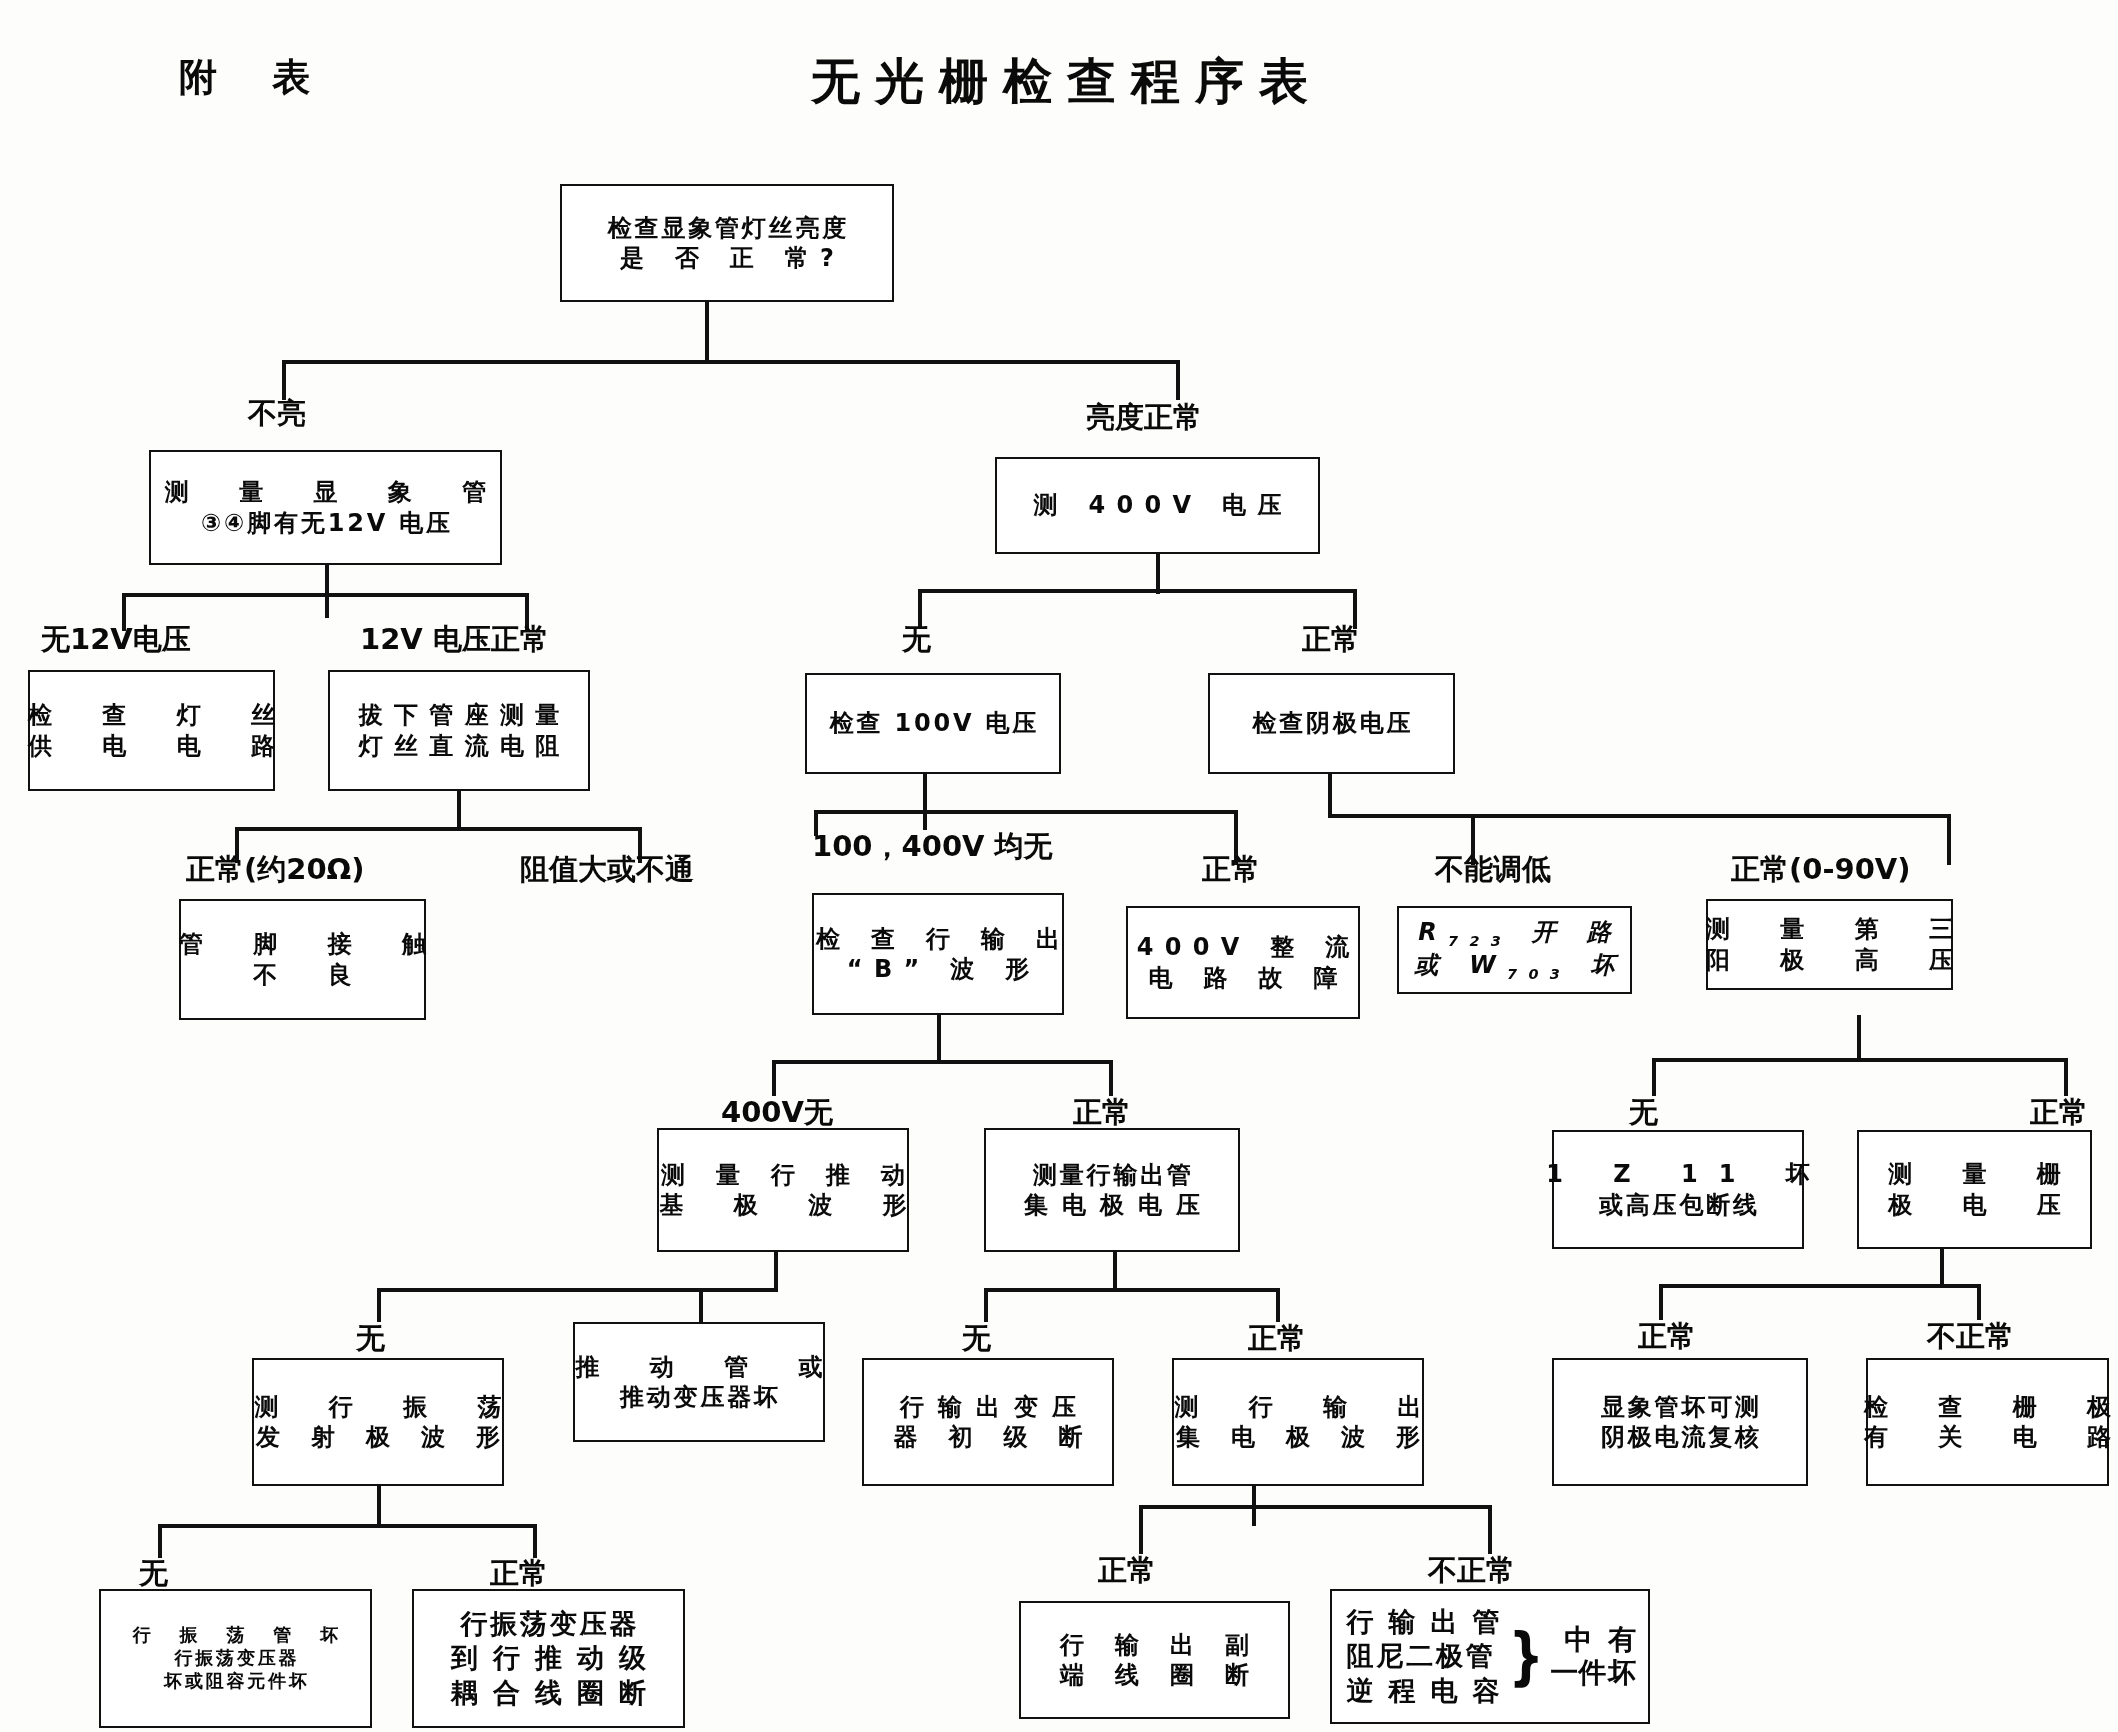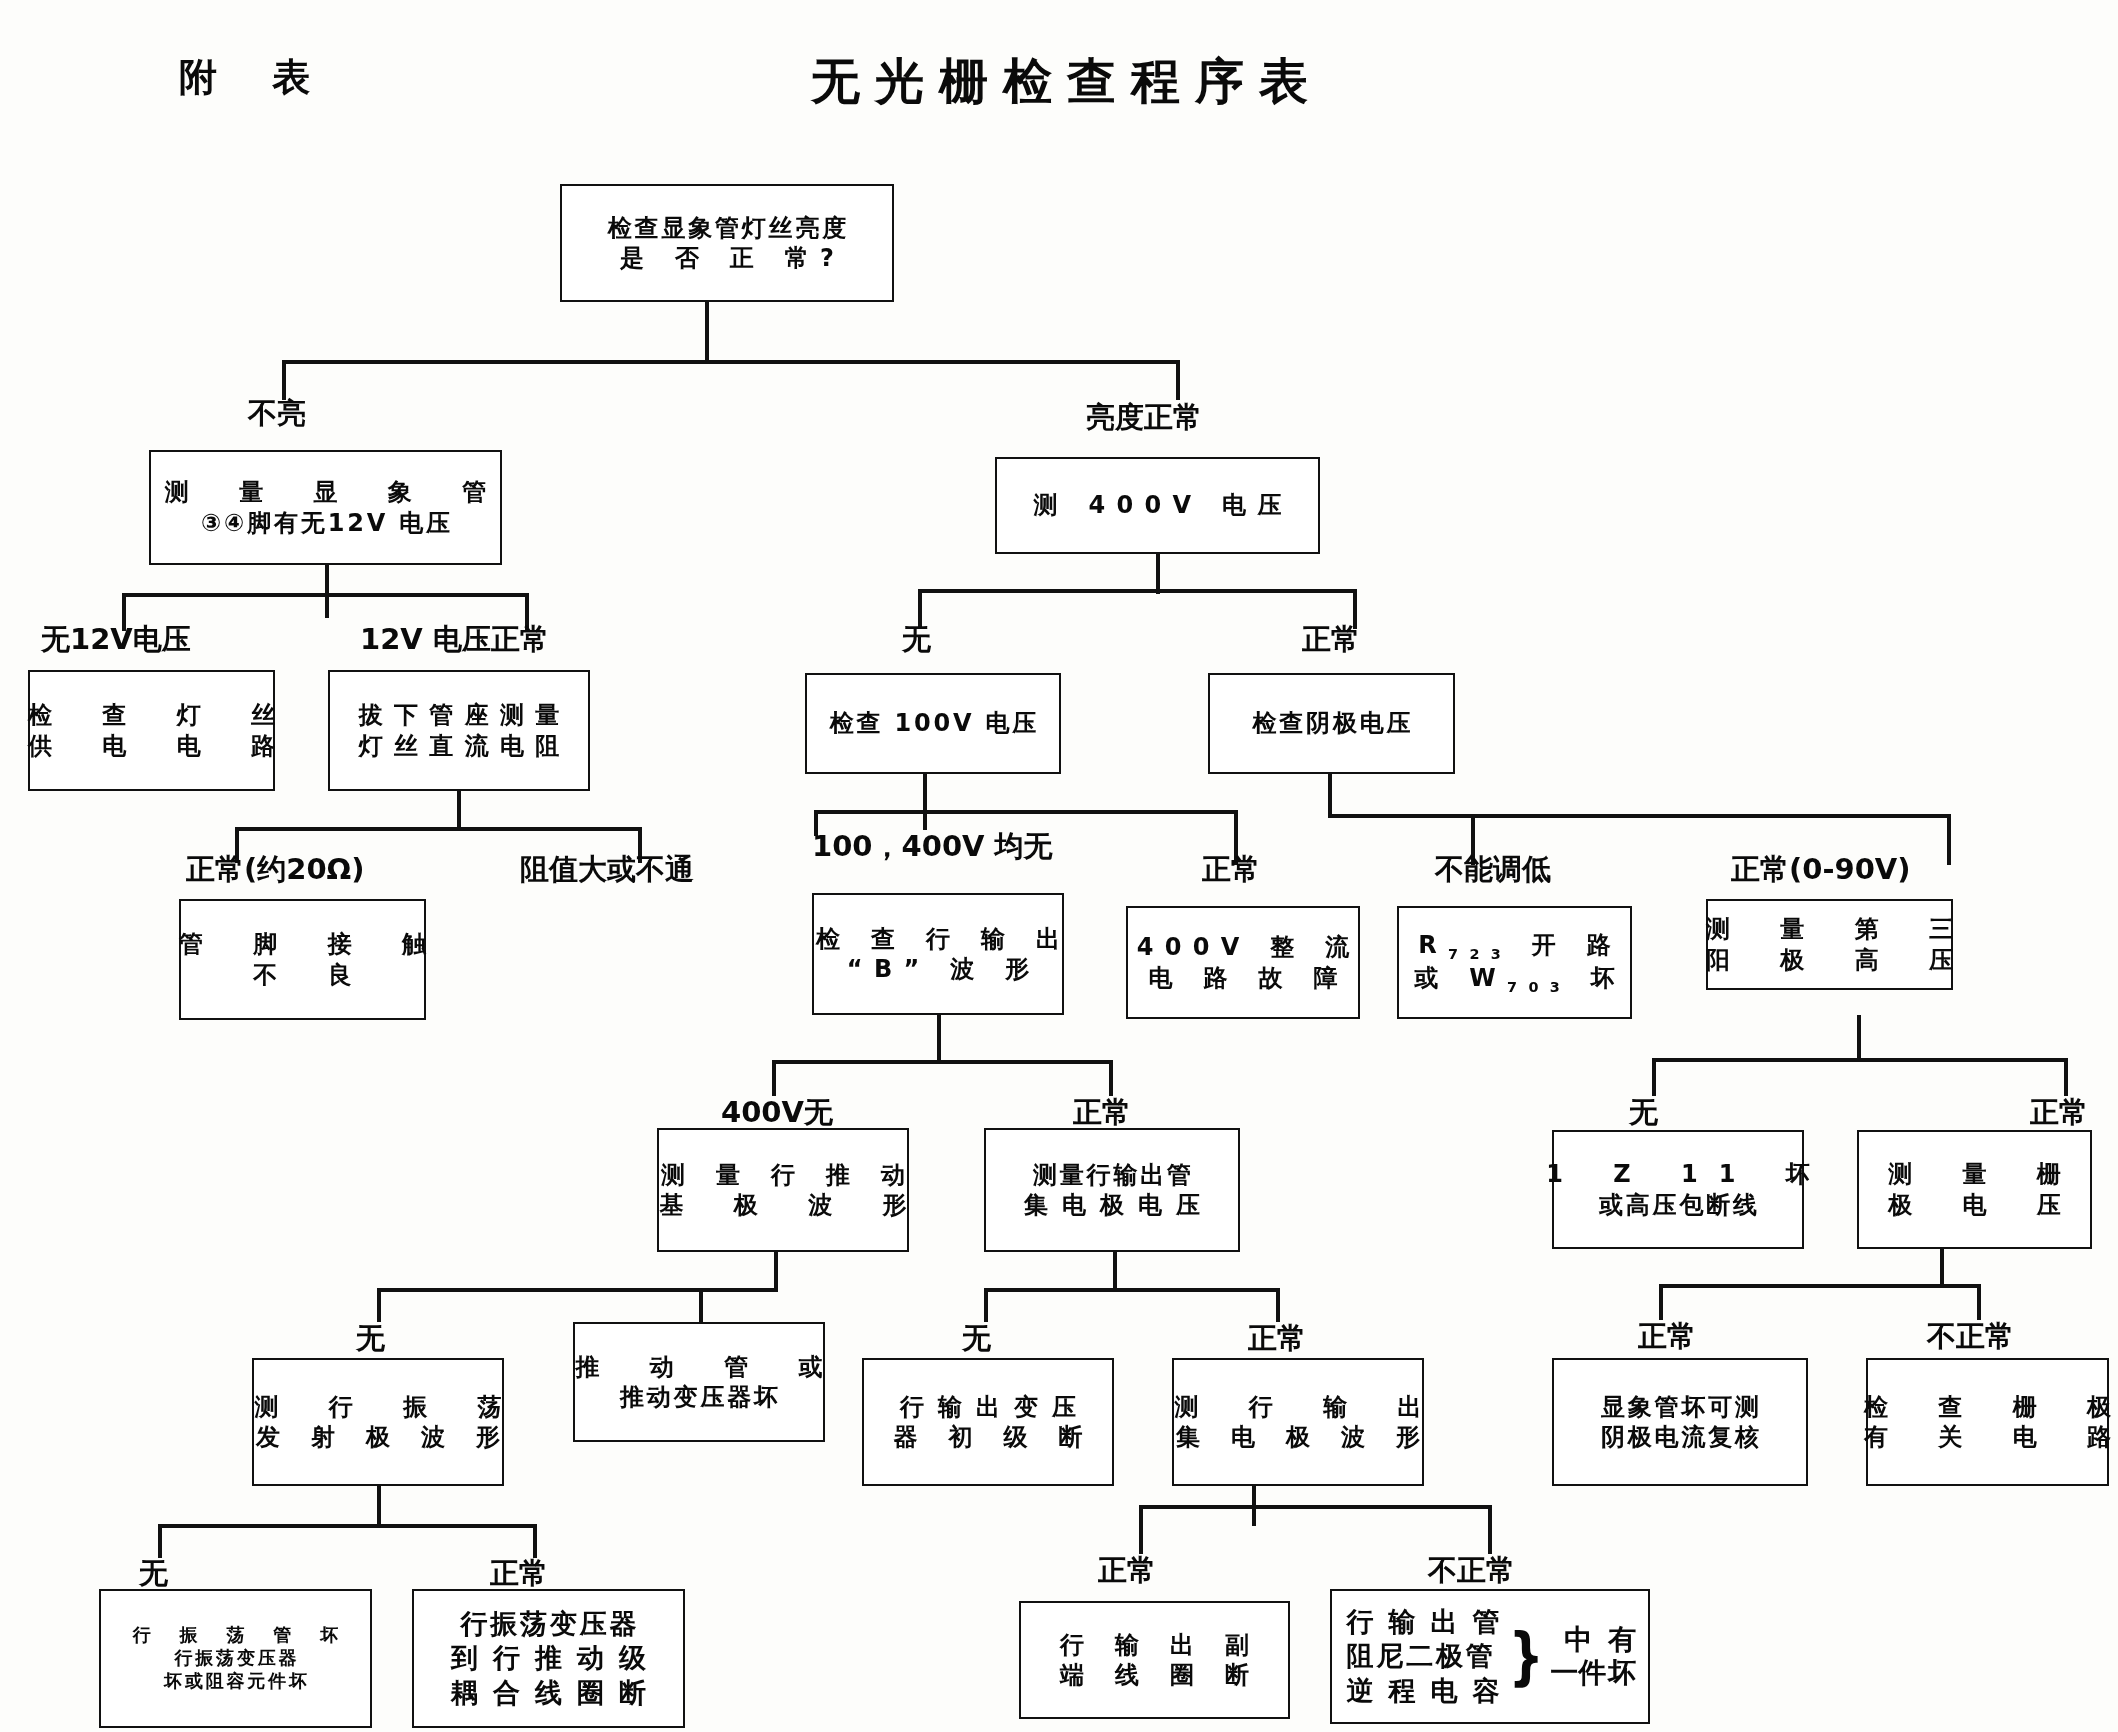--- a/index.html
+++ b/index.html
@@ -207,21 +207,21 @@
   <div class="box" style="left:812px;top:893px;width:252px;height:122px;">
     <span class="ln sp1">检 查 行 输 出</span>
     <span class="ln sp1">“B” 波 形</span>
   </div>
 
   <div class="box" style="left:1126px;top:906px;width:234px;height:113px;">
     <span class="ln sp1">400V 整 流</span>
     <span class="ln sp1">电 路 故 障</span>
   </div>
 
-  <div class="box" style="left:1397px;top:906px;width:235px;height:113px;">
+  <div class="box" style="left:1397px;top:906px;width:235px;height:88px;font-style:italic;">
     <span class="ln sp1"><span>R<sub>723</sub> 开 路</span></span>
     <span class="ln sp1"><span>或 W<sub>703</sub> 坏</span></span>
   </div>
 
   <div class="box" style="left:1706px;top:899px;width:247px;height:91px;">
     <span class="ln sp2">测 量 第 三</span>
     <span class="ln sp2">阳 极 高 压</span>
   </div>
 
   <div class="box" style="left:657px;top:1128px;width:252px;height:124px;">

